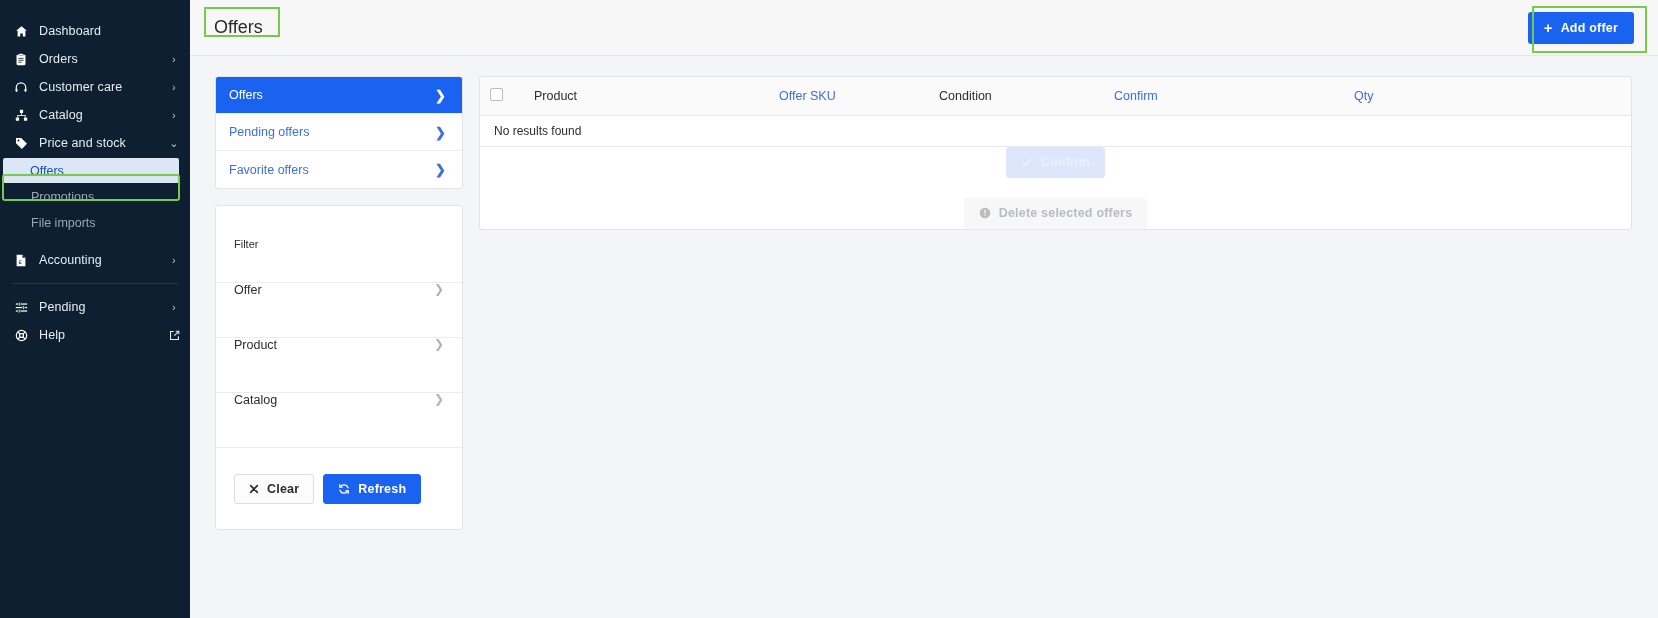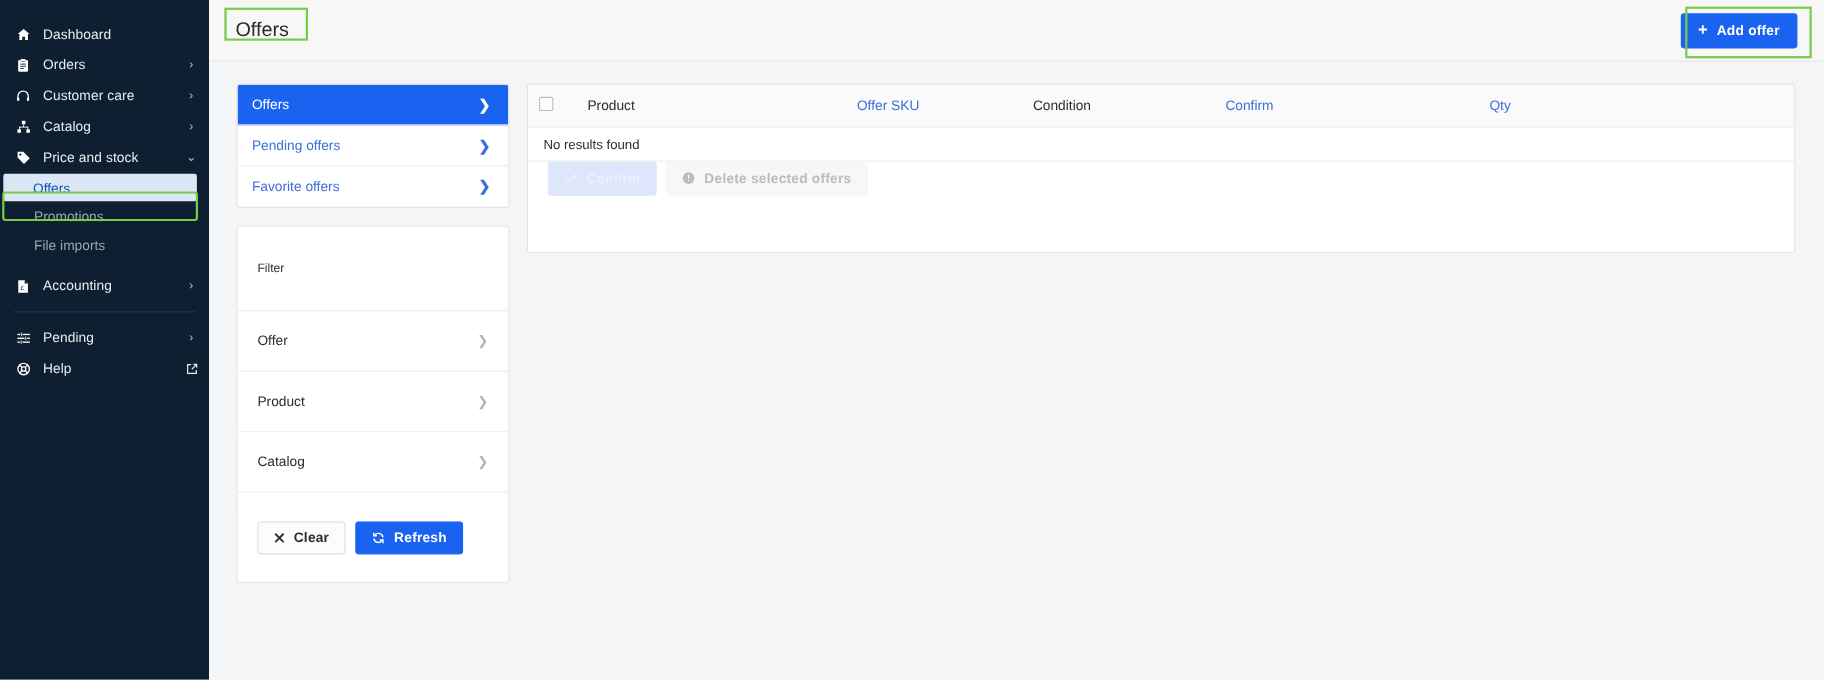--- a/index.html
+++ b/index.html
@@ -175,21 +175,21 @@
   #filter-head {
     height: 77px;
     display: flex; align-items: center;
     padding: 0 18px;
     font-size: 11px;
     color: #2d2d2d;
     border-bottom: 1px solid #eceded;
   }
   .filter-row {
     height: 55px;
-    display: flex; align-items: center;
+    display: flex; 
     padding: 0 18px;
     font-size: 12.5px;
     color: #2d2d2d;
     border-bottom: 1px solid #eceded;
     cursor: pointer;
   }
   .filter-row .arrow {
     margin-left: auto; color: #b2b4b7; font-size: 12px; line-height: 1;
   }
   #filter-actions {
@@ -250,23 +250,24 @@
   }
   #no-results-row td {
     height: 31px;
     font-size: 12px;
     color: #2d2d2d;
     padding: 0 14px;
     border-bottom: 1px solid #e9eaeb;
   }
   #table-footer {
     height: 82px;
-    display: flex; 
+    display: flex; align-items: center;
     padding: 0 18px;
-    gap: 8px;
+    gap: 20px;
+    flex-direction: column;
   }
   .btn-disabled-primary {
     background: #dde6fb;
     border: 1px solid #dde6fb;
     color: #eaf0fd;
   }
   .btn-disabled-ghost {
     background: #f7f7f8;
     border: 1px solid #f7f7f8;
     color: #b9bcc0;

